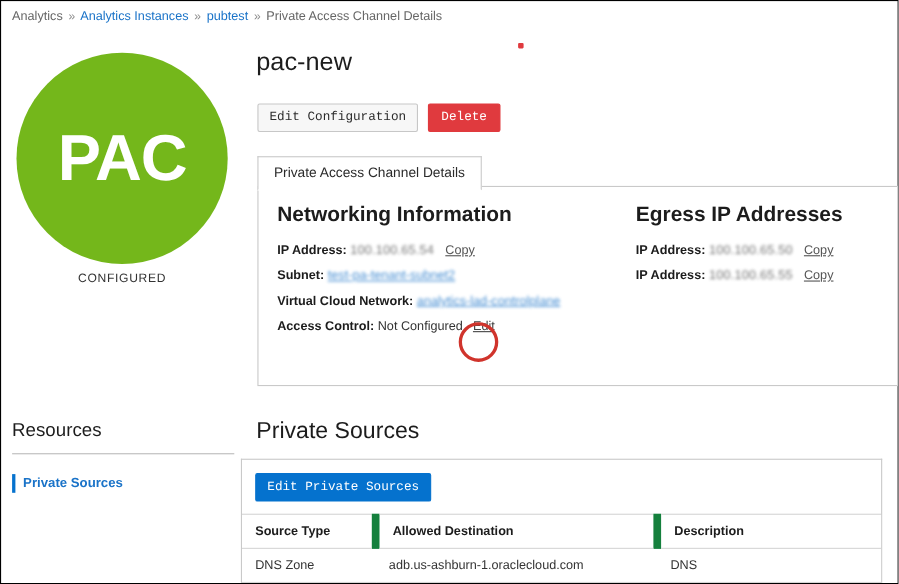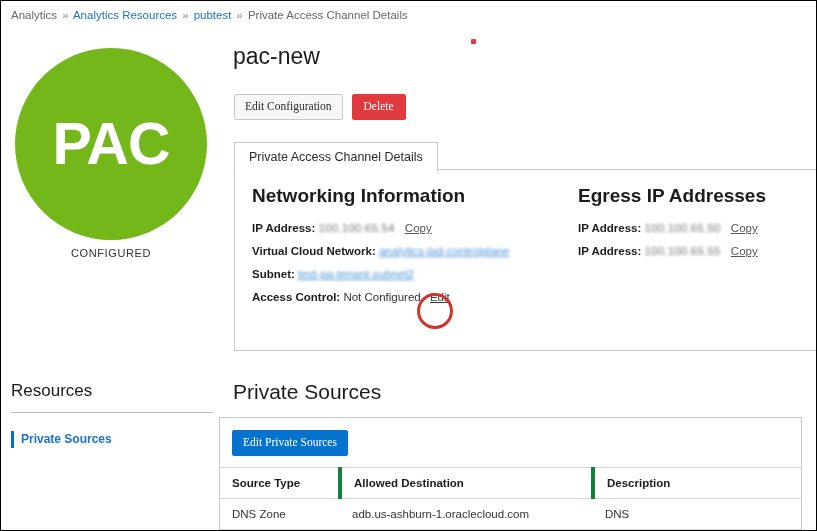--- a/index.html
+++ b/index.html
@@ -118,21 +118,21 @@
   }
   .btn-row {
     position: absolute;
     left: 233px;
     top: 93px;
     display: flex;
     gap: 9px;
     align-items: flex-start;
   }
   .btn {
-    font-family: Liberation Serif, serif;
+    font-family: Liberation Mono, monospace;
     font-size: 11.5px;
     line-height: 13px;
     border-radius: 2px;
     cursor: pointer;
     box-sizing: border-box;
     white-space: nowrap;
   }
   .btn-secondary {
     background: #f7f7f7;
     border: 1px solid #c7c7c7;
@@ -295,21 +295,21 @@
     font-size: 11.5px;
     table-layout: fixed;
   }
   .ps-table th {
     text-align: left;
     font-weight: bold;
     color: #1c1c1c;
     padding: 9px 0 9px 12px;
     border-top: 1px solid #d5d5d5;
     border-bottom: 1px solid #d5d5d5;
-    border-right: 4px solid #15803d;
+    border-right: 7px solid #15803d;
     background: #ffffff;
     font-size: 11.5px;
   }
   .ps-table th:last-child { border-right: none; }
   .ps-table td {
     text-align: left;
     color: #333333;
     padding: 9px 0 9px 12px;
     border-bottom: 1px solid #d5d5d5;
     background: #ffffff;
@@ -319,21 +319,21 @@
   .col-w3 { width: auto; }
 </style>
 </head>
 <body>
 
 <div id="page">
 
   <div class="breadcrumb">
     <span class="crumb-plain">Analytics</span>
     <span class="sep">»</span>
-    <span class="crumb-link">Analytics Resources</span>
+    <span class="crumb-link">Analytics Instances</span>
     <span class="sep">»</span>
     <span class="crumb-link">pubtest</span>
     <span class="sep">»</span>
     <span class="crumb-plain">Private Access Channel Details</span>
   </div>
 
   <div class="pac-badge">
     <span class="pac-text">PAC</span>
   </div>
   <div class="pac-status">CONFIGURED</div>
@@ -360,27 +360,27 @@
     <div class="col-net">
       <div class="section-title">Networking Information</div>
 
       <div class="field-row">
         <span class="field-label">IP Address:</span>
         <span class="redacted">100.100.65.54</span>
         <span class="copy-link">Copy</span>
       </div>
 
       <div class="field-row">
+        <span class="field-label">Subnet:</span>
+        <span class="redacted-link">test-pa-tenant-subnet2</span>
+      </div>
+
+      <div class="field-row">
         <span class="field-label">Virtual Cloud Network:</span>
         <span class="redacted-link">analytics-lad-controlplane</span>
-      </div>
-
-      <div class="field-row">
-        <span class="field-label">Subnet:</span>
-        <span class="redacted-link">test-pa-tenant-subnet2</span>
       </div>
 
       <div class="field-row">
         <span class="field-label">Access Control:</span>
         <span class="field-value">Not Configured</span>
         <span class="edit-link">Edit</span>
       </div>
     </div>
 
     <div class="col-egress">

